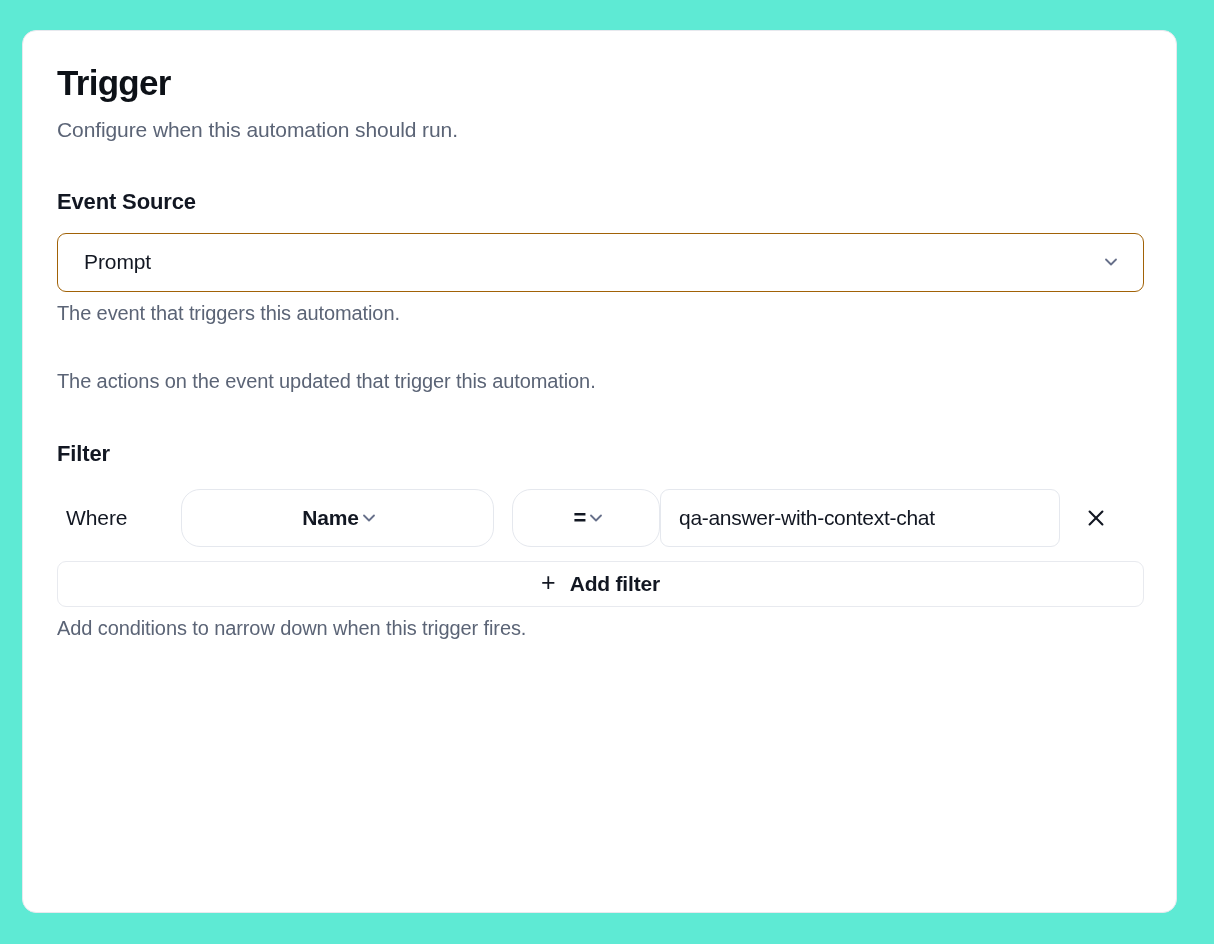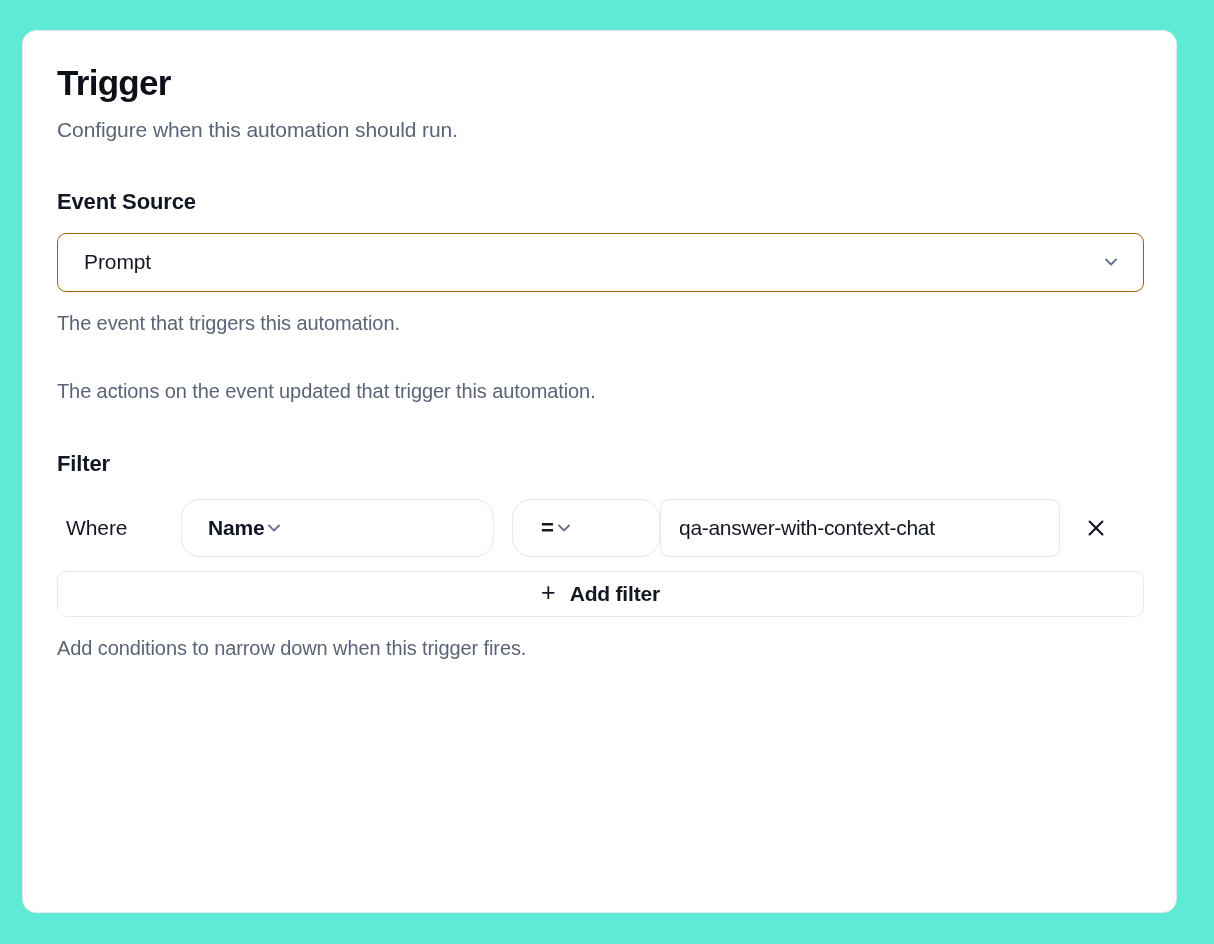--- a/index.html
+++ b/index.html
@@ -55,21 +55,21 @@
   .field-group.filter-group { margin-top: 48px; }
 
   .field-label {
     font-size: 22px;
     font-weight: 700;
     color: #121722;
     letter-spacing: -0.15px;
   }
 
   .field-help {
-    margin-top: 20px;
+    margin-top: 10px;
     font-size: 20px;
     font-weight: 400;
     color: #5b6476;
     letter-spacing: -0.1px;
   }
 
   
   .select-full {
     margin-top: 18px;
     width: 1087px;
@@ -163,21 +163,21 @@
     padding-left: 9px;
   }
 
   .select-box {
     height: 58px;
     border: 1px solid #e5e8ee;
     border-radius: 19px;
     background: #ffffff;
     display: flex;
     align-items: center;
-    justify-content: flex-start;
+    justify-content: center;
     cursor: pointer;
   }
 
   .select-field {
     width: 313px;
     padding: 0 20px 0 26px;
   }
 
   .select-op {
     width: 148px;

